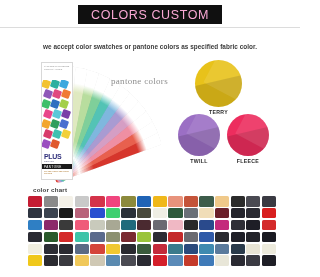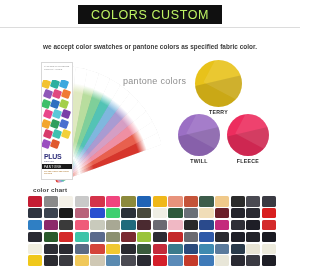--- a/index.html
+++ b/index.html
@@ -33,21 +33,21 @@
     left: 78px;
     top: 5px;
     width: 144px;
     height: 19px;
     background: #101010;
     display: flex;
     align-items: center;
     justify-content: center;
   }
   .title-banner span {
-    color: #bef264;
+    color: #f9a8d4;
     font-size: 12.5px;
     letter-spacing: 0.6px;
     font-weight: 400;
     font-family: "Liberation Sans", sans-serif;
     white-space: nowrap;
   }
   .header-rule {
     position: absolute;
     left: 0;
     top: 27px;
@@ -82,26 +82,26 @@
   
   .fan-wrap {
     position: absolute;
     left: 27px;
     top: 4px;
     width: 160px;
     height: 120px;
   }
   .fan-label {
     position: absolute;
-    left: 88px;
+    left: 76px;
     top: 16px;
     font-size: 9px;
     color: #8e8e8e;
     letter-spacing: 0.3px;
-    font-family: Liberation Sans, sans-serif;
+    font-family: Liberation Serif, serif;
     z-index: 30;
     padding-left: 8px;
   }
   .fan-blade {
     position: absolute;
     left: 24px;
     top: 6px;
     width: 17px;
     height: 112px;
     transform-origin: 8px 106px;

